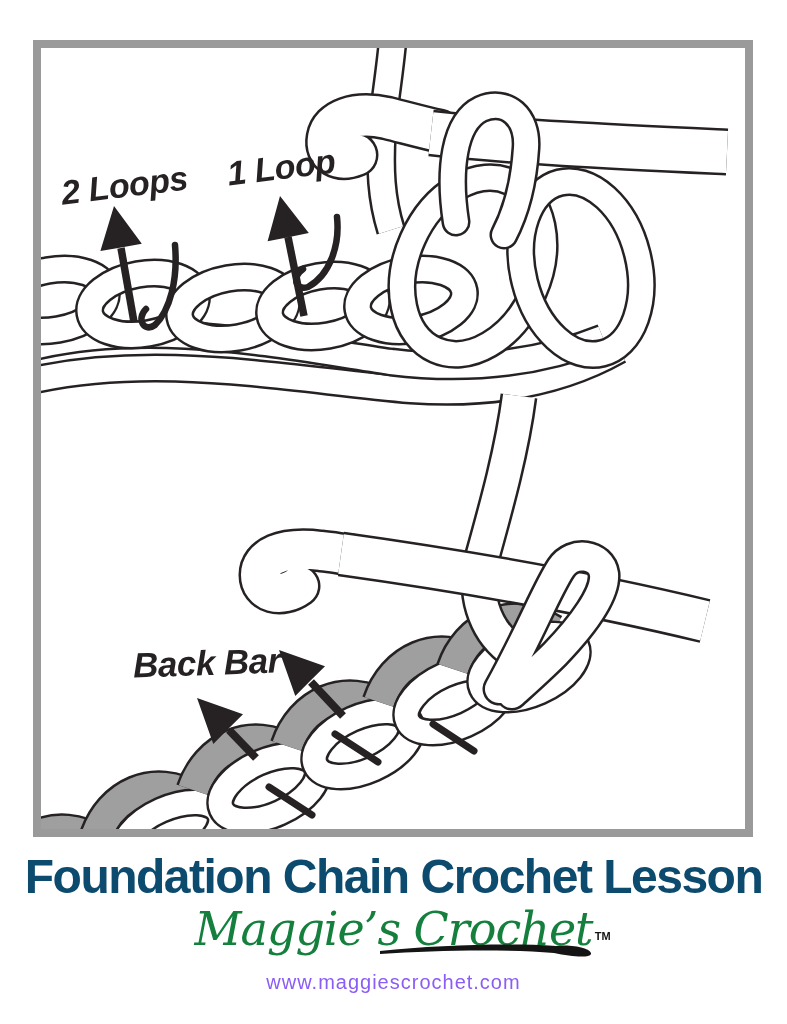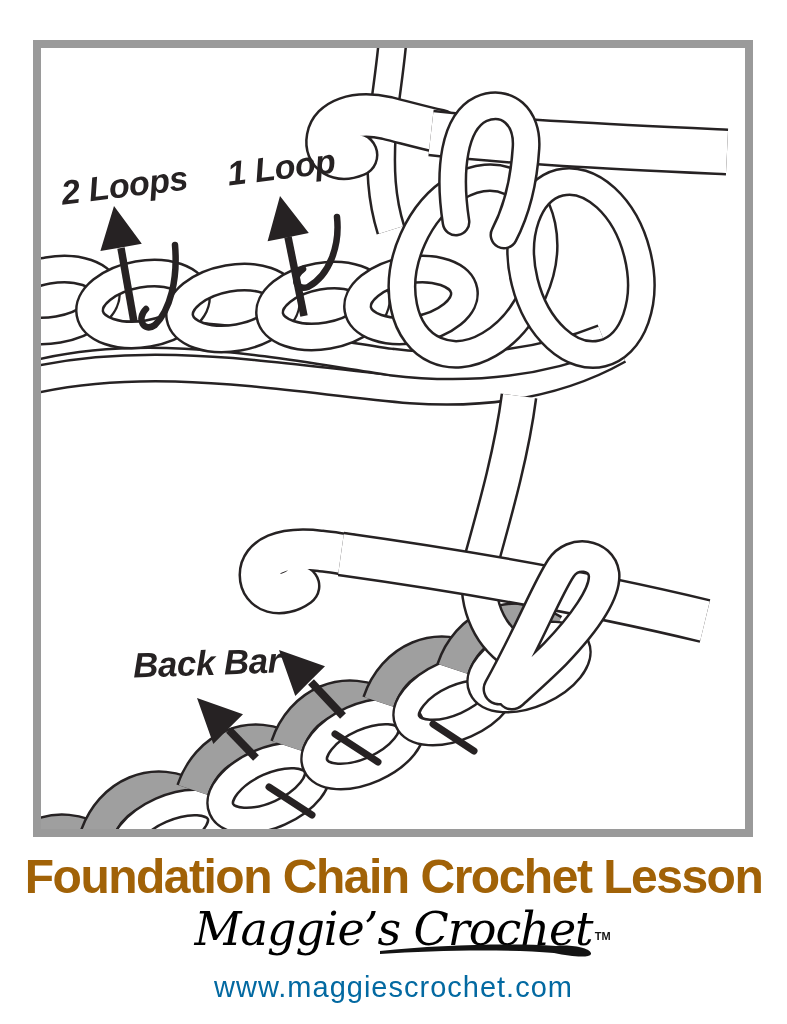--- a/index.html
+++ b/index.html
@@ -10,31 +10,31 @@
   svg.art{position:absolute;left:0;top:0;display:block;}
   
   path.tube,ellipse.tube,path.tube-outline,ellipse.tube-outline{fill:none;}
   .ink{stroke:#262223;}
   .lbl{position:absolute;font-style:italic;font-weight:bold;color:#262223;
        white-space:nowrap;letter-spacing:-0.5px;font-family:"Liberation Sans",sans-serif;}
   .lbl-2loops{left:20px;top:118px;font-size:34px;transform:rotate(-7deg);}
   .lbl-1loop{left:186px;top:100px;font-size:34px;transform:rotate(-7deg);}
   .lbl-backbar{left:92px;top:595px;font-size:35px;transform:rotate(-2deg);}
   .title{position:absolute;left:0;right:0;top:849px;text-align:center;
-         font-weight:bold;font-size:48px;letter-spacing:-1.5px;color:#a16207;
+         font-weight:bold;font-size:48px;letter-spacing:-1.5px;color:#0c4a6e;
          font-family:"Liberation Sans",sans-serif;}
   .logo-row{position:absolute;left:0;right:0;top:902px;text-align:center;}
   .logo-wrap{position:relative;display:inline-block;}
   .logo-script{font-family:"DejaVu Serif",serif;font-style:italic;font-size:46px;
-               color:#000000;letter-spacing:-1px;}
+               color:#15803d;letter-spacing:-1px;}
   .logo-tm{position:absolute;right:-18px;bottom:14px;font-size:11px;font-weight:bold;
            color:#141414;font-family:"Liberation Sans",sans-serif;margin-left:44px;}
   .logo-hook{position:absolute;left:46%;bottom:-4px;width:220px;height:18px;}
   .site-url{position:absolute;left:0;right:0;top:971px;text-align:center;
-            font-size:29px;letter-spacing:1px;color:#0369a1;
+            font-size:20px;letter-spacing:1px;color:#8b5cf6;
             font-family:"Liberation Sans",sans-serif;}
 </style>
 </head>
 <body>
 
 <div class="page">
 
   <div class="diagram-box">
     <svg class="art" width="704" height="781" viewBox="0 0 704 781">
 

